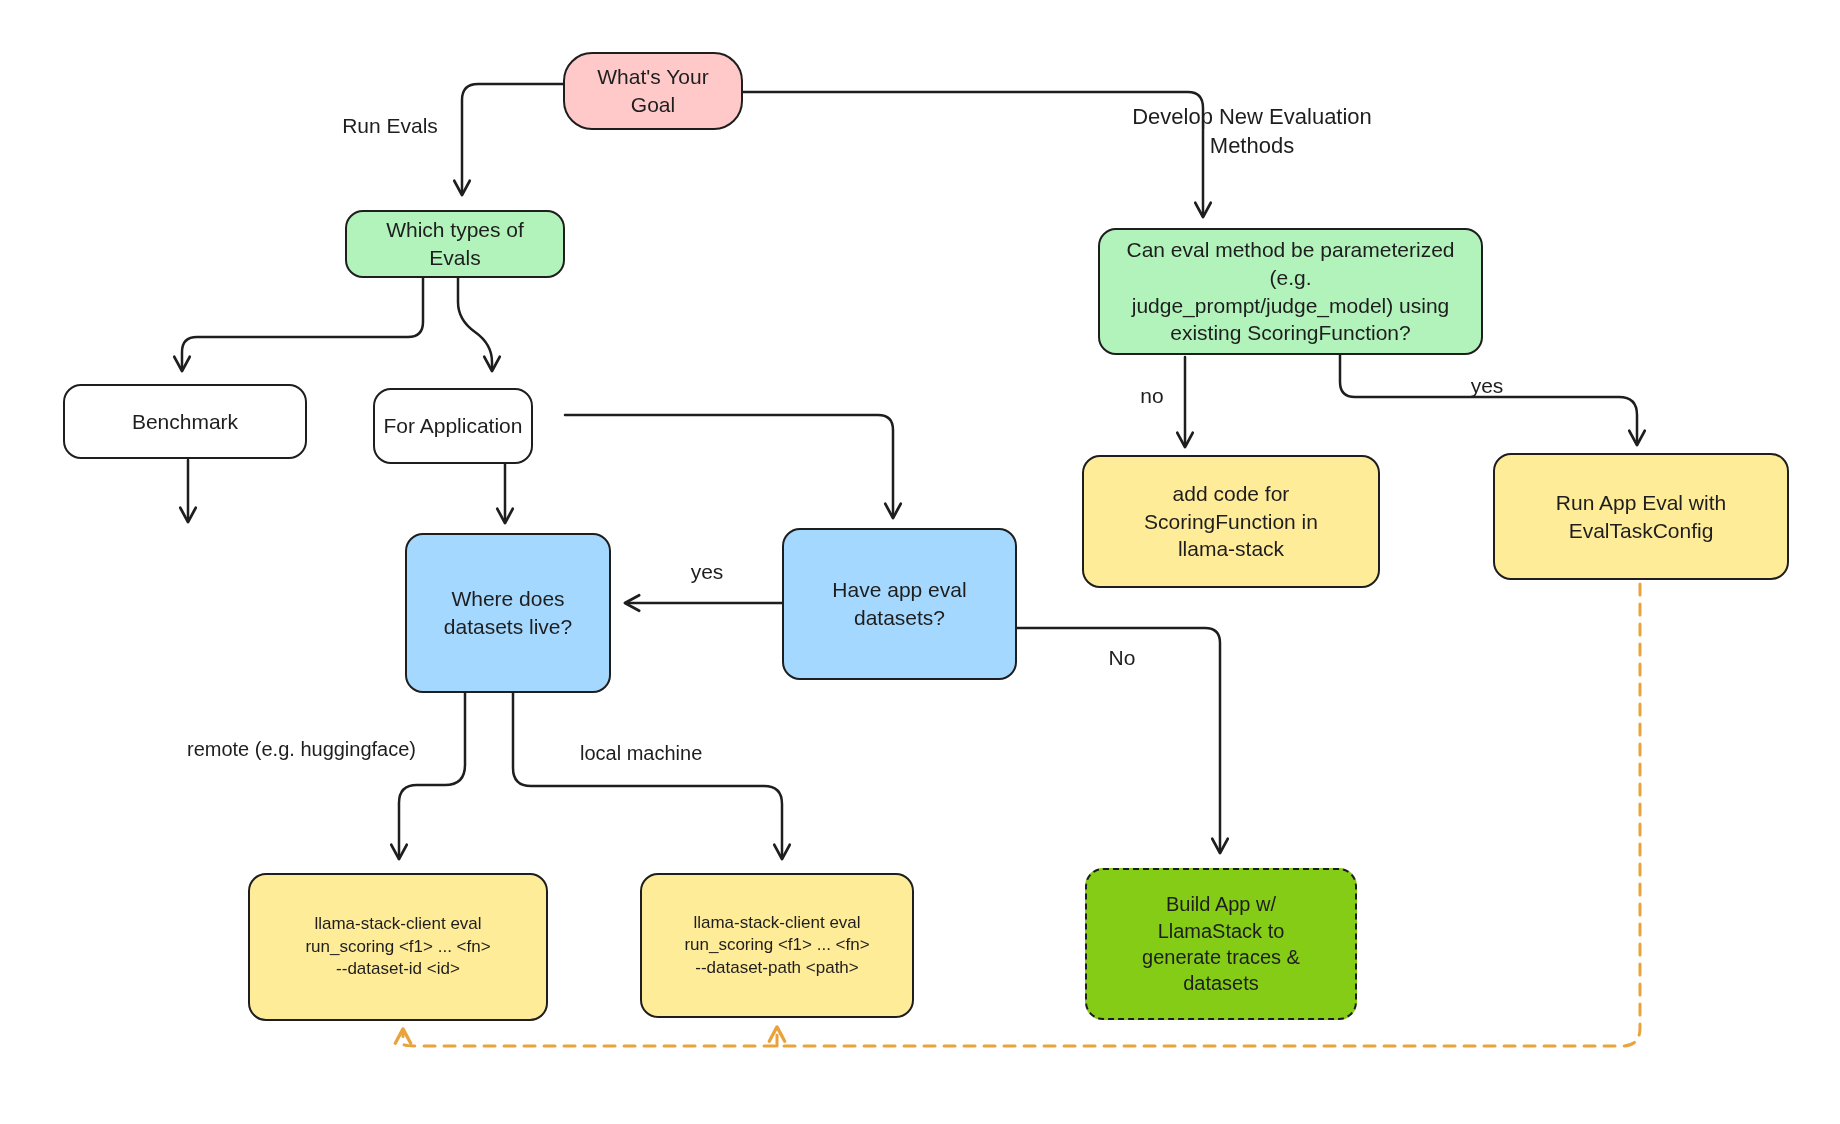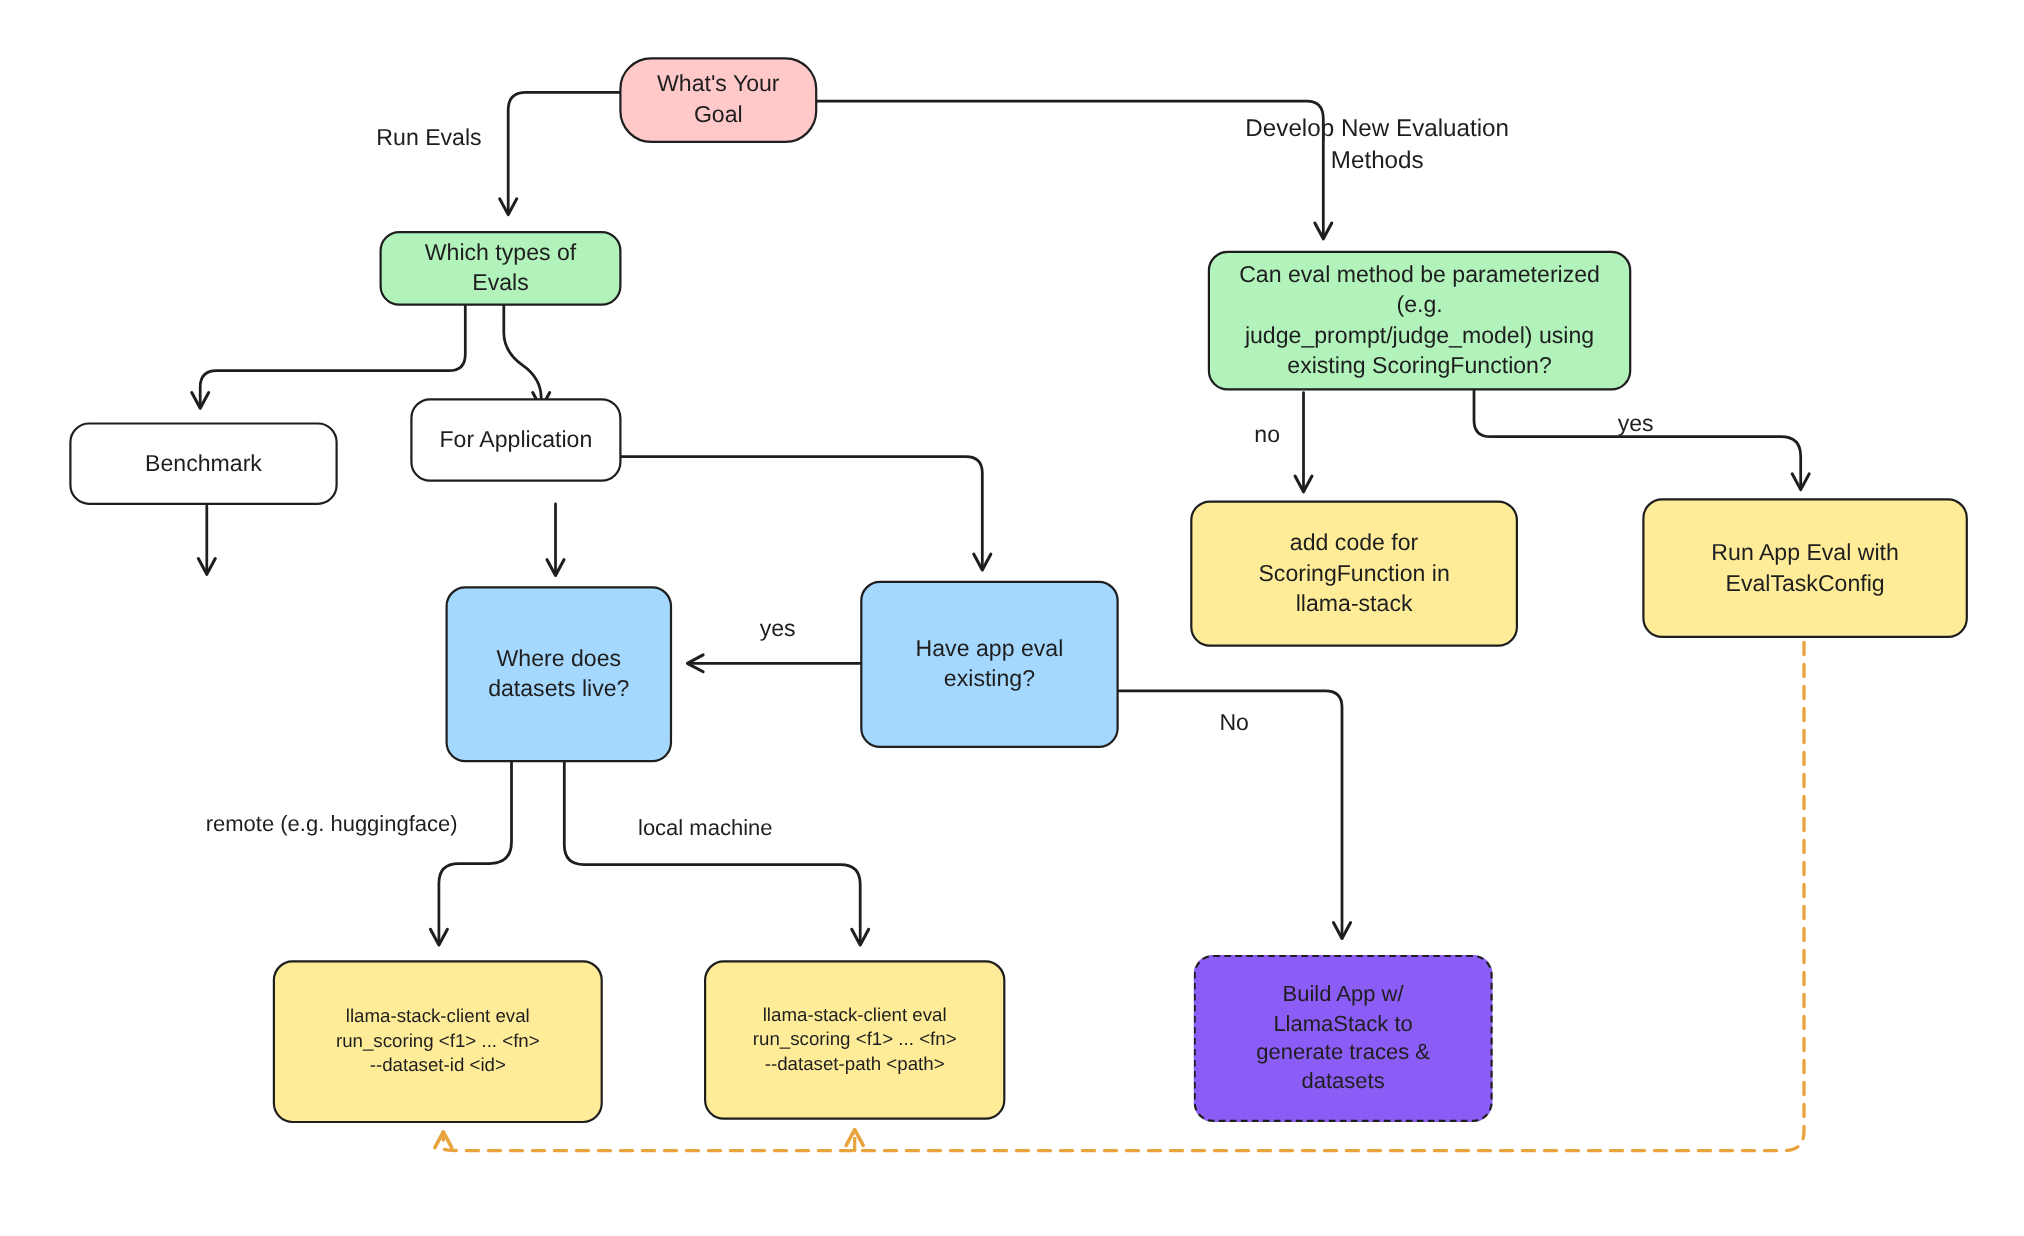--- a/index.html
+++ b/index.html
@@ -77,45 +77,45 @@
 
   <div class="node" style="left: 345px; top: 210px; width: 220px; height: 68px; background: rgb(178, 242, 187);"><span>Which types of
 Evals</span></div>
 
   <div class="node" style="left: 1098px; top: 228px; width: 385px; height: 127px; background: rgb(178, 242, 187);"><span>Can eval method be parameterized (e.g.
 judge_prompt/judge_model) using
 existing ScoringFunction?</span></div>
 
   <div class="node" style="left: 63px; top: 384px; width: 244px; height: 75px; background: rgb(255, 255, 255);"><span>Benchmark</span></div>
 
-  <div class="node" style="left: 373px; top: 362px; width: 192px; height: 76px; background: rgb(255, 255, 255);"><span>For Application</span></div>
+  <div class="node" style="left: 373px; top: 388px; width: 160px; height: 76px; background: rgb(255, 255, 255);"><span>For Application</span></div>
 
 
   <div class="node" style="left: 405px; top: 533px; width: 206px; height: 160px; background: rgb(165, 216, 255);"><span>Where does
 datasets live?</span></div>
 
   <div class="node" style="left: 782px; top: 528px; width: 235px; height: 152px; background: rgb(165, 216, 255);"><span>Have app eval
-existing?</span></div>
+datasets?</span></div>
 
   <div class="node" style="left: 1082px; top: 455px; width: 298px; height: 133px; background: rgb(255, 236, 153);"><span>add code for
 ScoringFunction in
 llama-stack</span></div>
 
   <div class="node" style="left: 1493px; top: 453px; width: 296px; height: 127px; background: rgb(255, 236, 153);"><span>Run App Eval with
 EvalTaskConfig</span></div>
 
   <div class="node code" style="left: 248px; top: 873px; width: 300px; height: 148px; background: rgb(255, 236, 153);"><span>llama-stack-client eval
 run_scoring &lt;f1&gt; ... &lt;fn&gt;
 --dataset-id &lt;id&gt;</span></div>
 
   <div class="node code" style="left: 640px; top: 873px; width: 274px; height: 145px; background: rgb(255, 236, 153);"><span>llama-stack-client eval
 run_scoring &lt;f1&gt; ... &lt;fn&gt;
 --dataset-path &lt;path&gt;</span></div>
 
-  <div class="node dashed" style="left: 1085px; top: 868px; width: 272px; height: 152px; font-size: 20px; background: #8b5cf6;"><span>Build App w/
+  <div class="node dashed" style="left: 1085px; top: 868px; width: 272px; height: 152px; font-size: 20px; background: #84cc16;"><span>Build App w/
 LlamaStack to
 generate traces &amp;
 datasets</span></div>
 
   <div class="edge-label centered" style="left:390px;top:112px;">Run Evals</div>
 
   <div class="edge-label centered" style="left:1252px;top:103px;font-size:22px;">Develop New Evaluation
 Methods</div>
 
   <div class="edge-label centered" style="left:1152px;top:382px;">no</div>

